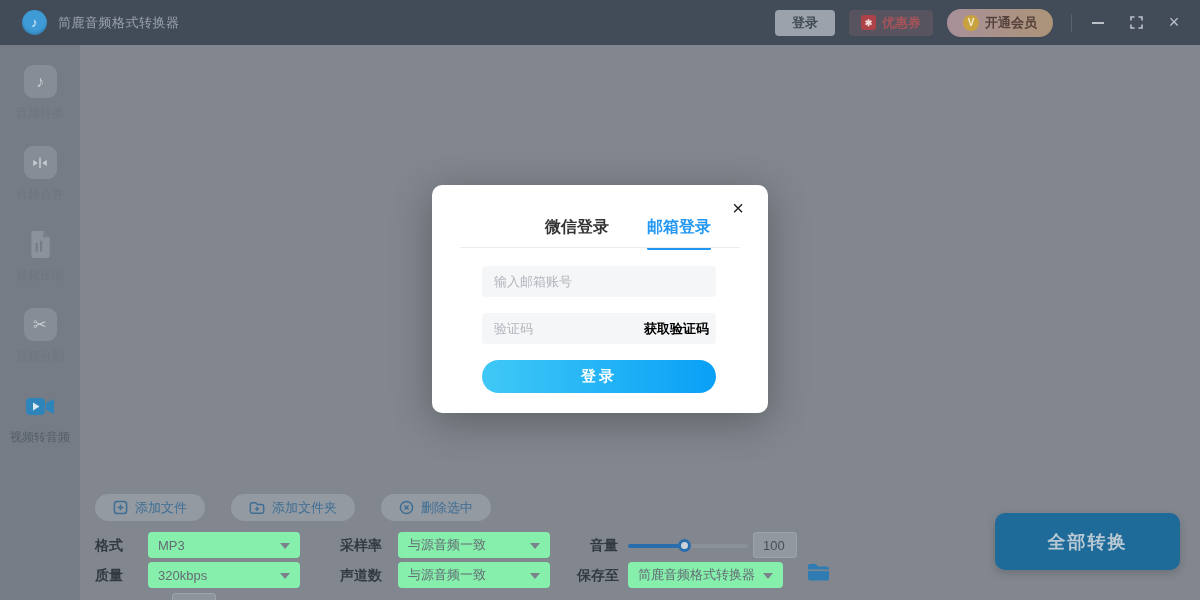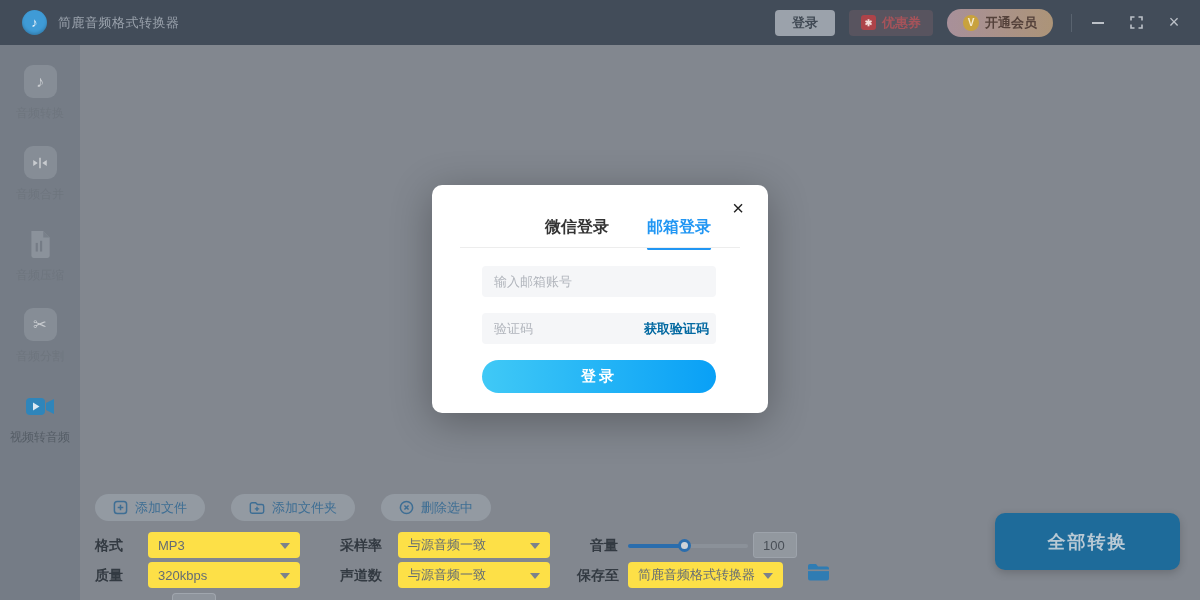--- a/index.html
+++ b/index.html
@@ -41,21 +41,21 @@
 
   
   .main { position:absolute; top:45px; left:80px; width:1120px; height:555px; background:#82878f; }
 
   .pills { position:absolute; left:15px; top:449px; display:flex; gap:26px; }
   .pill { height:27px; border:none; border-radius:14px; background:#939aa2; color:#3e6e94;
     font-size:13px; font-weight:normal; display:flex; align-items:center; gap:7px; padding:0 18px; cursor:pointer; }
   .pill svg { stroke:#3e6e94; }
 
   .set-label { position:absolute; font-size:14px; font-weight:bold; color:#333a42; line-height:26px; }
-  .dropdown { position:absolute; height:26px; background:#fde047; border-radius:4px; cursor:pointer;
+  .dropdown { position:absolute; height:26px; background:#86efac; border-radius:4px; cursor:pointer;
     display:flex; align-items:center; padding:0 10px; font-size:13px; color:#656c74; }
   .dd-caret { position:absolute; right:10px; top:11px; width:0; height:0;
     border-left:5px solid transparent; border-right:5px solid transparent; border-top:6px solid #7b828b; }
 
   .slider { position:absolute; left:548px; top:499px; width:120px; height:4px; border-radius:2px;
     background:linear-gradient(90deg,#2a6dad 0 47%, #8b9199 47% 100%); cursor:pointer; }
   .slider-thumb { position:absolute; left:47%; top:-5px; width:13px; height:13px; margin-left:-6px;
     border-radius:50%; background:#ccd2d8; border:3px solid #2a6dad; }
   .val-box { position:absolute; left:673px; top:487px; width:44px; height:26px; background:#92989f;
     border:1px solid #9da3ab; border-radius:3px; color:#494f57; font-size:13px;
@@ -83,21 +83,21 @@
   .tab-divider { position:absolute; left:28px; top:62px; width:280px; height:1px; background:#ededed; }
 
   .m-input { position:absolute; left:50px; width:234px; height:31px; background:#f5f6f8; border-radius:4px;
     display:flex; align-items:center; padding:0 12px; }
   .m-input input { border:none; outline:none; background:transparent; font-size:13px; color:#333;
     width:100%; font-family:inherit; }
   .m-input input::placeholder { color:#b1b5bc; }
   .email-row { top:81px; }
   .code-row { top:128px; }
   .code-divider { width:1px; height:16px; background:#e2e4e8; margin:0 10px; }
-  .get-code { font-size:13px; font-weight:bold; color:#0369a1; white-space:nowrap; cursor:pointer; background:none; border:none; }
+  .get-code { font-size:13px; font-weight:bold; color:#000000; white-space:nowrap; cursor:pointer; background:none; border:none; }
   .m-login { position:absolute; left:50px; top:175px; width:234px; height:33px; border:none; border-radius:17px;
     background:linear-gradient(90deg,#40c9f6,#09a0f6); color:#ffffff; font-size:15px; font-weight:bold;
     letter-spacing:3px; cursor:pointer; }
 </style>
 </head>
 <body>
 
 <div class="app">
 
   <header class="titlebar">

